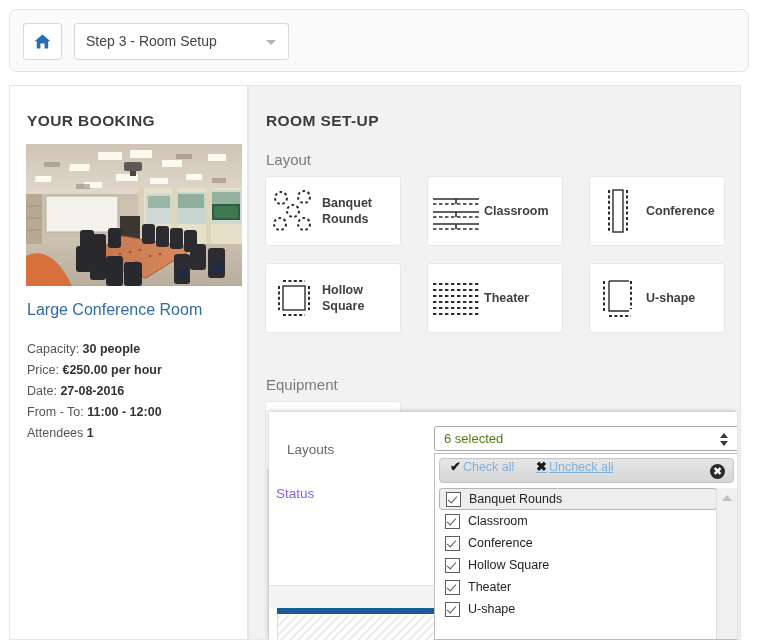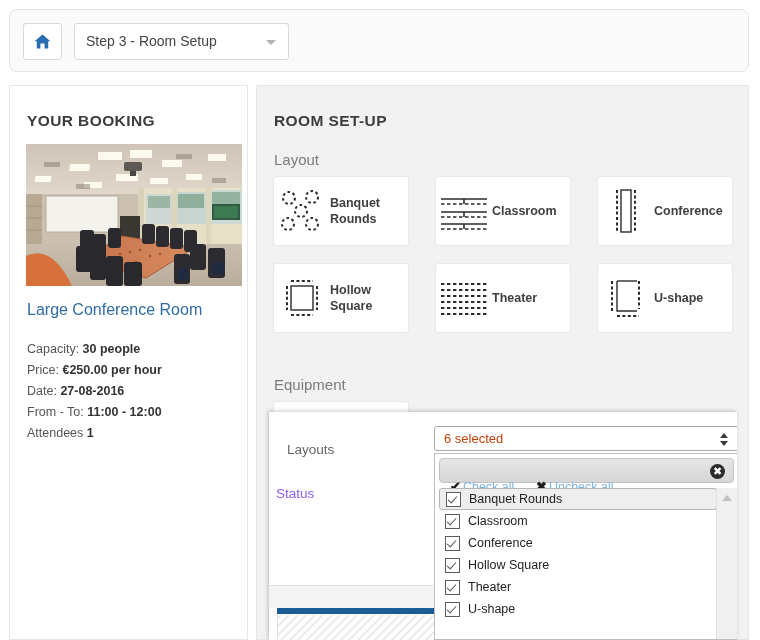--- a/index.html
+++ b/index.html
@@ -121,21 +121,21 @@
     top: 253px;
     font-size: 12.5px;
     color: #555555;
     line-height: 21px;
   }
   #booking-facts .fv { font-weight: bold; color: #333333; }
 
   
   #main-panel {
     position: absolute;
-    left: 256px;
+    left: 248px;
     top: 85px;
     width: 493px;
     height: 555px;
     background: #f2f2f2;
     border: 1px solid #e6e6e6;
     box-sizing: border-box;
   }
   #roomsetup-title {
     position: absolute;
     left: 17px;
@@ -274,21 +274,21 @@
     border: 1px solid #a8a8a8;
     border-radius: 3px;
     box-sizing: border-box;
     cursor: pointer;
   }
   #ms-box .ms-val {
     position: absolute;
     left: 9px;
     top: 4px;
     font-size: 13px;
-    color: #c2410c;
+    color: #4d7c0f;
   }
   #ms-box .ms-spin {
     position: absolute;
     right: 9px;
     top: 5px;
     width: 9px;
     height: 15px;
   }
   #ms-box .ms-spin i {
     position: absolute;
@@ -317,34 +317,34 @@
     top: 4px;
     width: 295px;
     height: 25px;
     background: linear-gradient(#e6e6e6, #d6d6d6);
     border: 1px solid #c4c4c4;
     border-radius: 4px;
     box-sizing: border-box;
   }
   .ms-act {
     position: absolute;
-    top: 20px;
+    top: 0;
     font-size: 12.5px;
     color: #7fb2de;
     cursor: pointer;
     white-space: nowrap;
   }
   .ms-act .tick {
     color: #1d1d1d;
     font-size: 13px;
     font-weight: bold;
     margin-right: 2px;
   }
   #act-check { left: 10px; }
-  #act-uncheck { left: 96px; }
+  #act-uncheck { left: 96px; text-decoration: underline; }
   #ms-close {
     position: absolute;
     right: 8px;
     top: 5px;
     width: 15px;
     height: 15px;
     border-radius: 50%;
     background: #2b2b2b;
     color: #ffffff;
     font-size: 11px;

